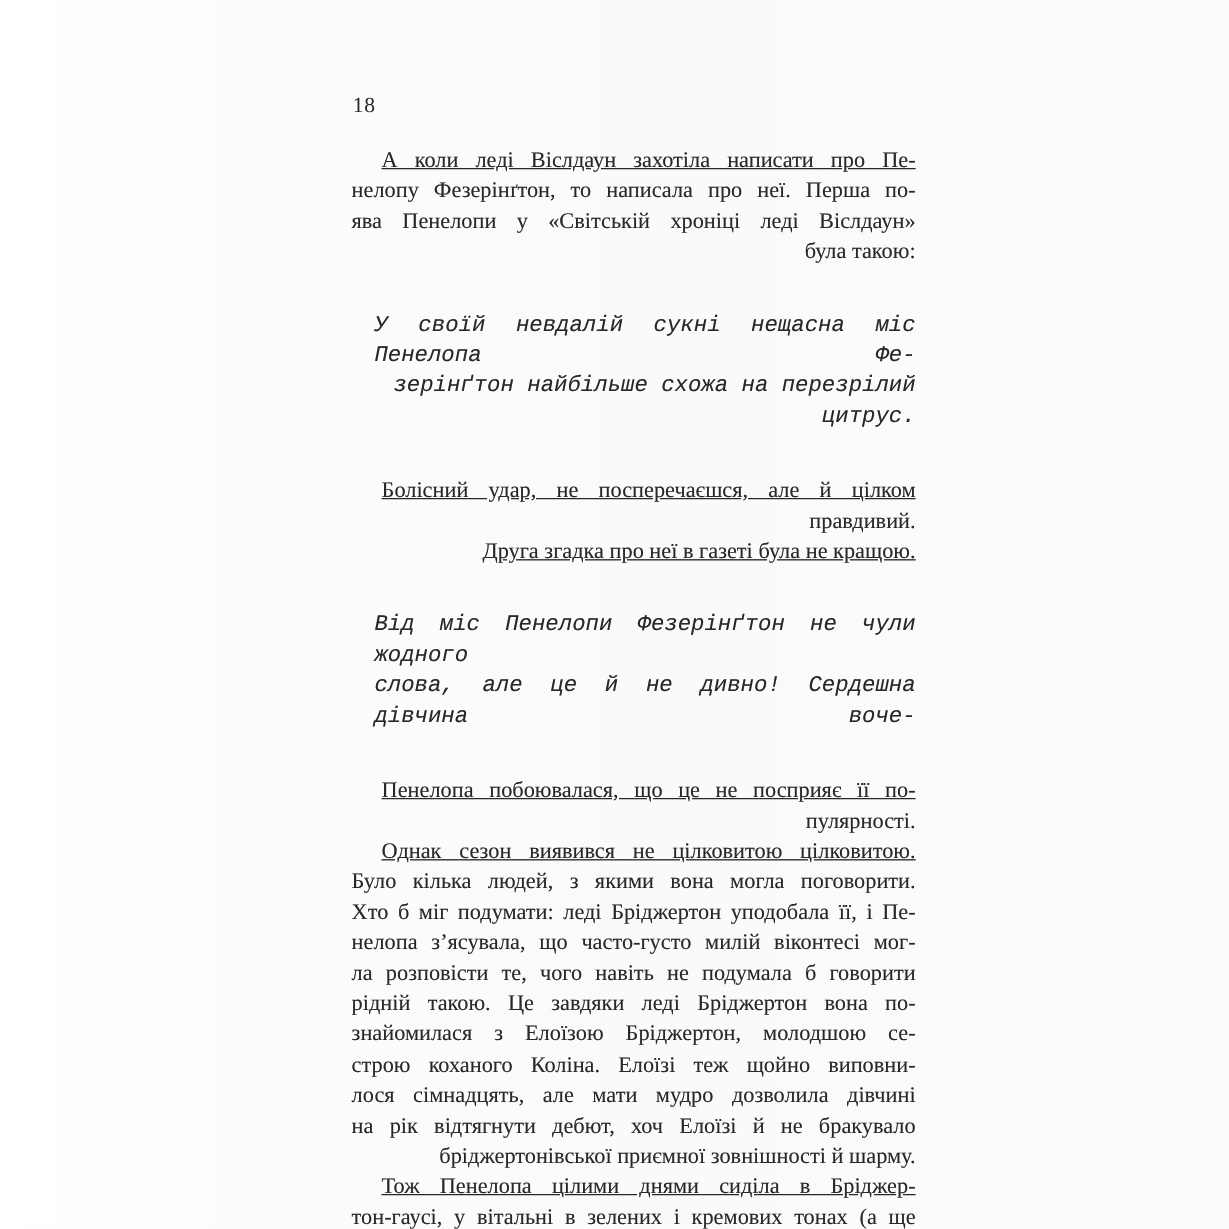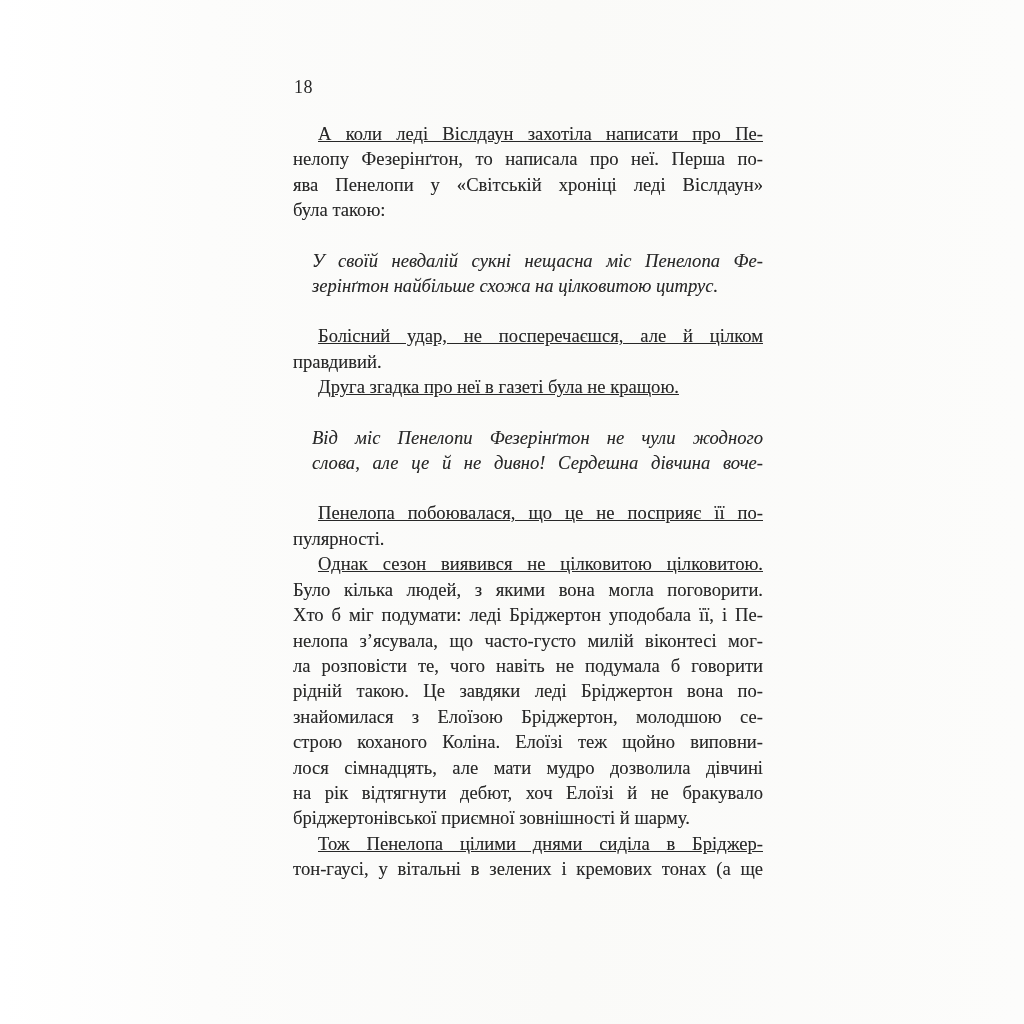--- a/index.html
+++ b/index.html
@@ -32,53 +32,54 @@
   .text {
     position: absolute;
     left: 293px;
     top: 121px;
     width: 470px;
   }
   .line {
     font-size: 18.6px;
     line-height: 25.4px;
     white-space: normal;
-    text-align: left;
+    text-align: right;
     text-shadow: 0 0 0.4px rgba(40,40,40,0.35);
   }
   .line.just {
     text-align: justify;
     text-align-last: justify;
   }
   .line.indent {
     padding-left: 25px;
     text-decoration: underline;
   }
   .block.quote {
-    margin: 25px 0;
+    margin: 36px 0;
     padding-left: 19px;
     font-style: italic;
+    font-family: Liberation Mono, monospace;
   }
   .block.para { margin: 0; }
 </style>
 </head>
 <body>
 
 <div class="page">
   <div class="pagenum">18</div>
   <div class="text">
       <div class="block para">
         <div class="line indent just">А коли леді Віслдаун захотіла написати про Пе-</div>
         <div class="line just">нелопу Фезерінґтон, то написала про неї. Перша по-</div>
         <div class="line just">ява Пенелопи у «Світській хроніці леді Віслдаун»</div>
         <div class="line">була такою:</div>
       </div>
       <div class="block quote">
         <div class="line just">У своїй невдалій сукні нещасна міс Пенелопа Фе-</div>
-        <div class="line">зерінґтон найбільше схожа на цілковитою цитрус.</div>
+        <div class="line">зерінґтон найбільше схожа на перезрілий цитрус.</div>
       </div>
       <div class="block para">
         <div class="line indent just">Болісний удар, не посперечаєшся, але й цілком</div>
         <div class="line">правдивий.</div>
       </div>
       <div class="block para">
         <div class="line indent">Друга згадка про неї в газеті була не кращою.</div>
       </div>
       <div class="block quote">
         <div class="line just">Від міс Пенелопи Фезерінґтон не чули жодного</div>

